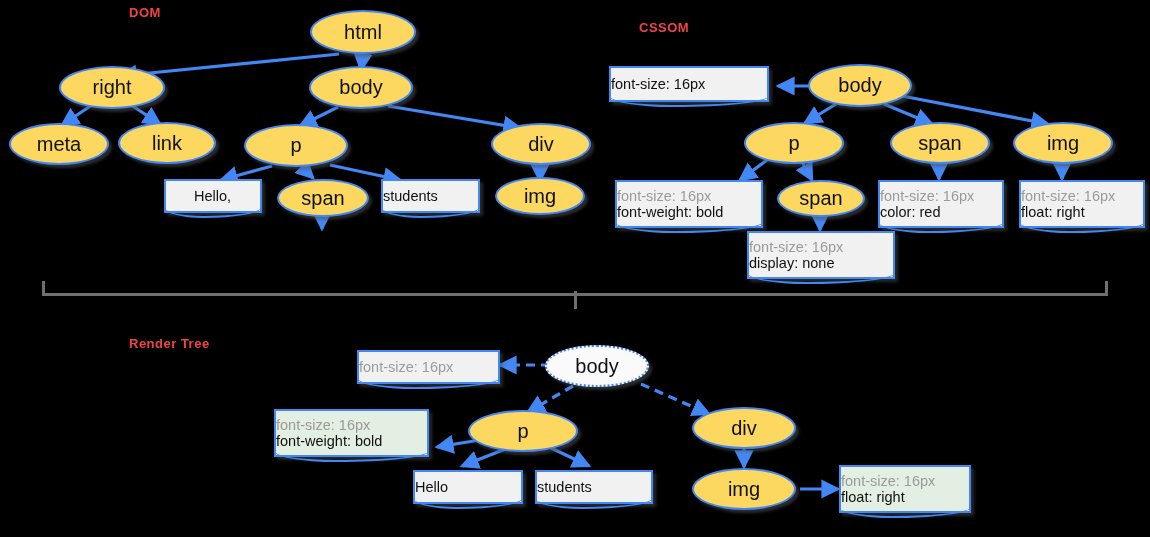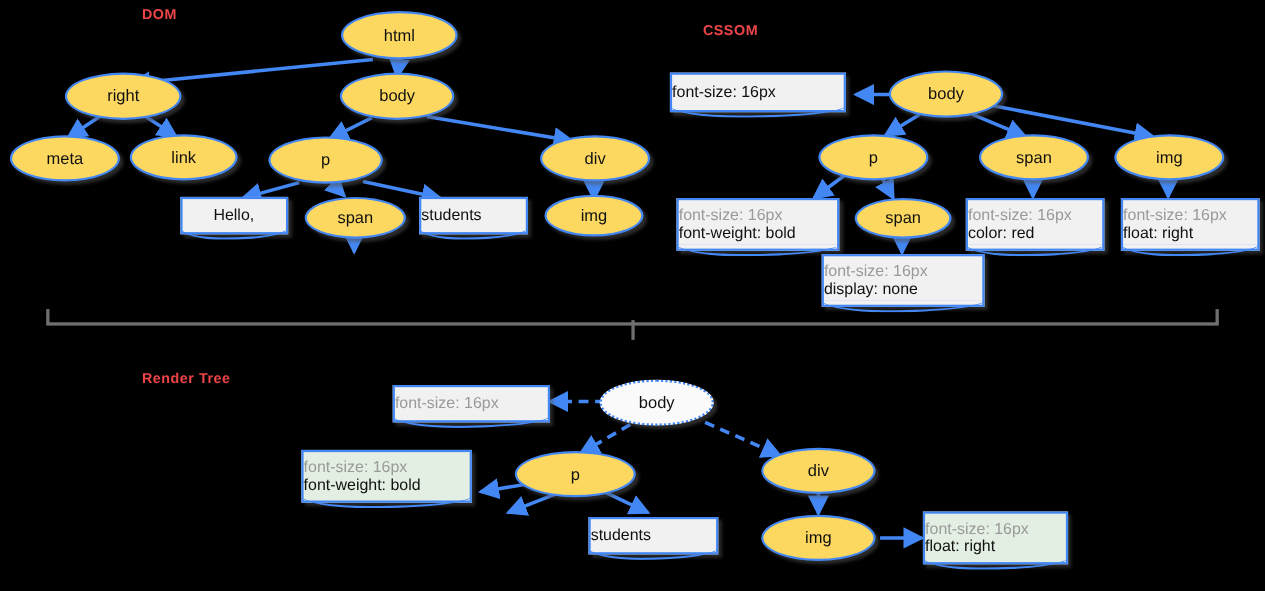--- a/index.html
+++ b/index.html
@@ -7,21 +7,21 @@
        font-family:"Liberation Sans","DejaVu Sans",sans-serif;}
   #stage{position:absolute;inset:0;width:1150px;height:537px;}
   svg.edges{position:absolute;left:0;top:0;width:1150px;height:537px;pointer-events:none;}
 
   .ttl{position:absolute;color:#ef4444;font-size:13px;font-weight:700;letter-spacing:.5px;
        white-space:nowrap;text-shadow:0 0 1px #0a0c1c;}
 
   
   .node{position:absolute;display:flex;align-items:center;justify-content:center;
         background:#FCD860;border:2.4px solid #4387F4;border-radius:50%;
-        color:#101010;font-size:15px;white-space:nowrap;box-sizing:border-box;
+        color:#101010;font-size:20px;white-space:nowrap;box-sizing:border-box;
         box-shadow:3px 3px 3px rgba(80,80,80,.55);}
   .node.ghost{background:#FAFAFA;border:2.4px dotted #4387F4;}
 
   
   .box{position:absolute;box-sizing:border-box;background:#F1F1F1;
        border:2.4px solid #4387F4;color:#101010;font-size:14.5px;
        display:flex;flex-direction:column;justify-content:center;
        white-space:nowrap;box-shadow:3px 3px 3px rgba(80,80,80,.5);}
   .box.green{background:#E3EFE2;}
   .box .inh{color:#9a9a9a;}
@@ -144,17 +144,20 @@
   </div>
   <div class="box green" style="left:274px;top:409px;width:155px;height:48px;">
     <span class="inh">font-size: 16px</span>
     <span class="own">font-weight: bold</span>
   </div>
   <div class="box green" style="left:839px;top:465px;width:132px;height:48px;">
     <span class="inh">font-size: 16px</span>
     <span class="own">float: right</span>
   </div>
 
+  <div class="box" style="left:413px;top:470px;width:110px;height:34px;">
+      <span class="own">Hello</span>
+    </div>
   <div class="box" style="left:535px;top:470px;width:118px;height:34px;">
       <span class="own">students</span>
     </div>
 
 </div>
 
 </body></html>

